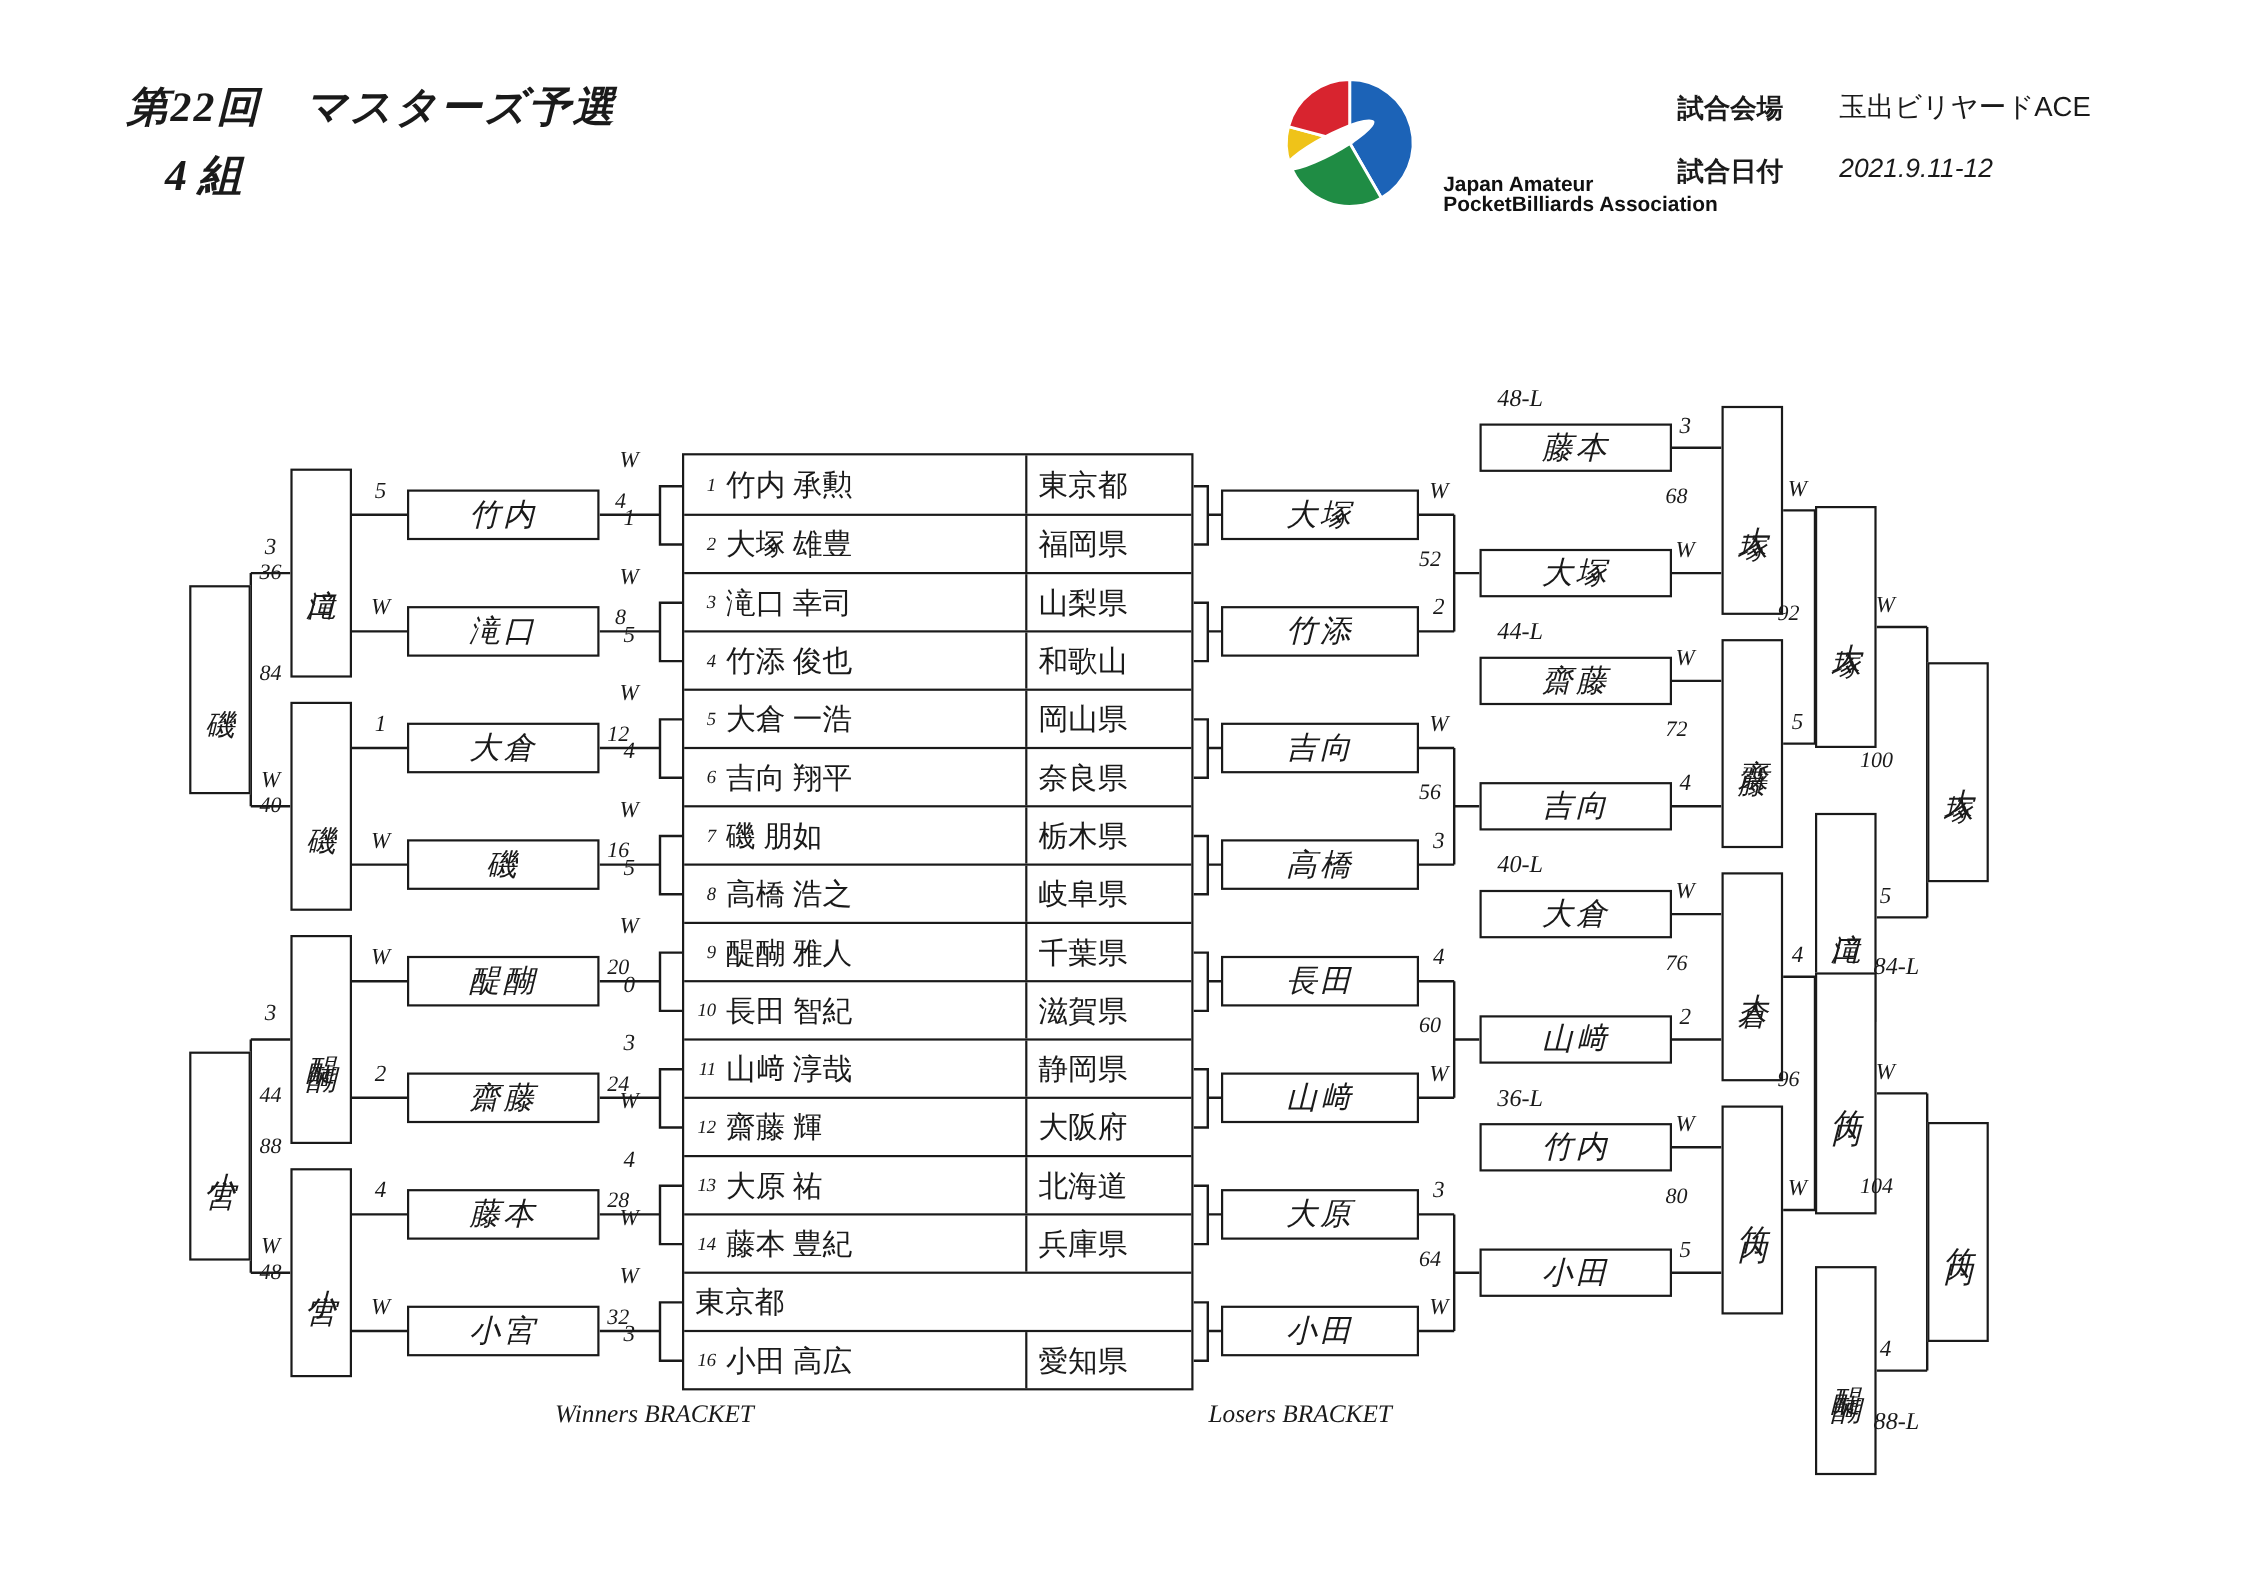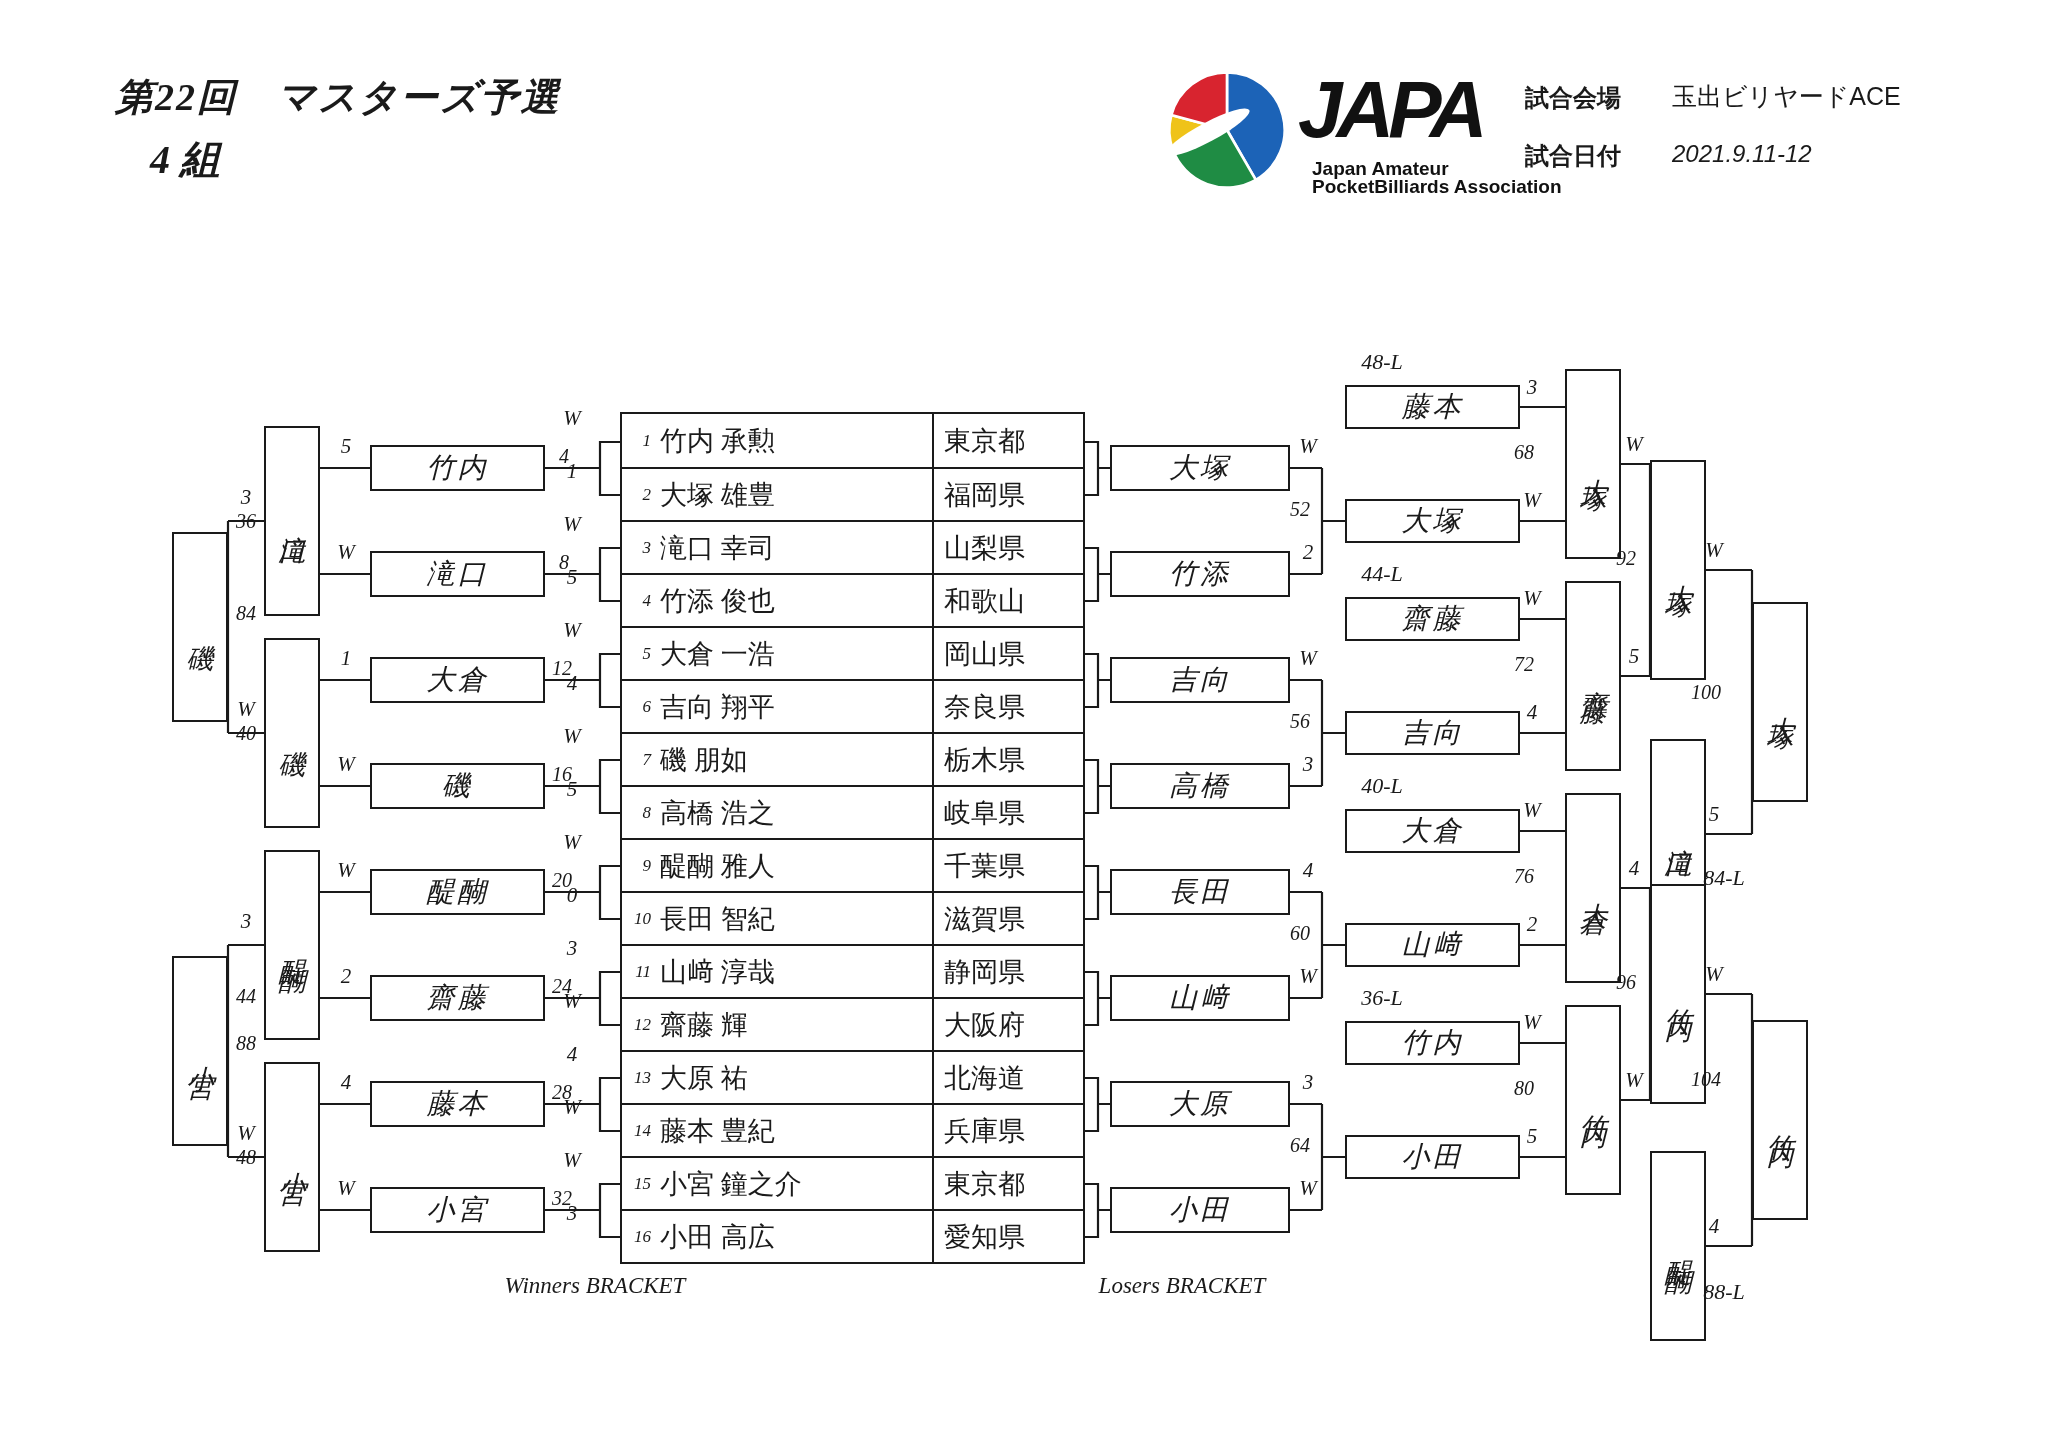--- a/index.html
+++ b/index.html
@@ -96,21 +96,20 @@
 
   <svg class="logo-ball" width="128" height="128" viewBox="0 0 120 120">
     <g stroke="#fff" stroke-width="2.5">
       <path d="M60,60 L60,6 A54,54 0 0 1 87,106.8 Z" fill="#1c63b7"></path>
       <path d="M60,60 L87,106.8 A54,54 0 0 1 9.2,78.5 Z" fill="#1f8c44"></path>
       <path d="M60,60 L9.2,78.5 A54,54 0 0 1 7.8,46 Z" fill="#efc319"></path>
       <path d="M60,60 L7.8,46 A54,54 0 0 1 60,6 Z" fill="#d8242f"></path>
     </g>
     <ellipse cx="42" cy="62" rx="44" ry="9" transform="rotate(-28 42 62)" fill="#fff"></ellipse>
   </svg>
-  <div class="wordmark">JAPA</div>
   <div class="logo-sub">
     <div>Japan Amateur</div>
     <div>PocketBilliards Association</div>
   </div>
 
   <div class="meta-label" style="left:1525px;top:82px">試合会場</div>
   <div class="meta-value" style="left:1672px;top:80px">玉出ビリヤードACE</div>
   <div class="meta-label" style="left:1525px;top:140px">試合日付</div>
   <div class="meta-date" style="left:1672px;top:140px">2021.9.11-12</div>
 
@@ -207,24 +206,20 @@
         <div class="ppref">北海道</div>
       </div>
     <div class="prow">
         <div class="pname">
           <span class="pno">14</span>
           <span>藤本 豊紀</span>
         </div>
         <div class="ppref">兵庫県</div>
       </div>
     <div class="prow">
-        <div class="pname">
-          <span class="pno">15</span>
-          <span>小宮 鐘之介</span>
-        </div>
         <div class="ppref">東京都</div>
       </div>
     <div class="prow">
         <div class="pname">
           <span class="pno">16</span>
           <span>小田 高広</span>
         </div>
         <div class="ppref">愛知県</div>
       </div>
   </div>

